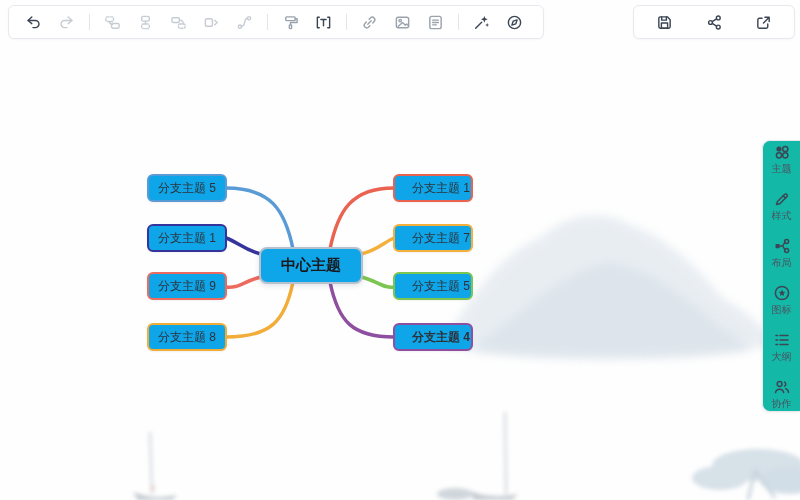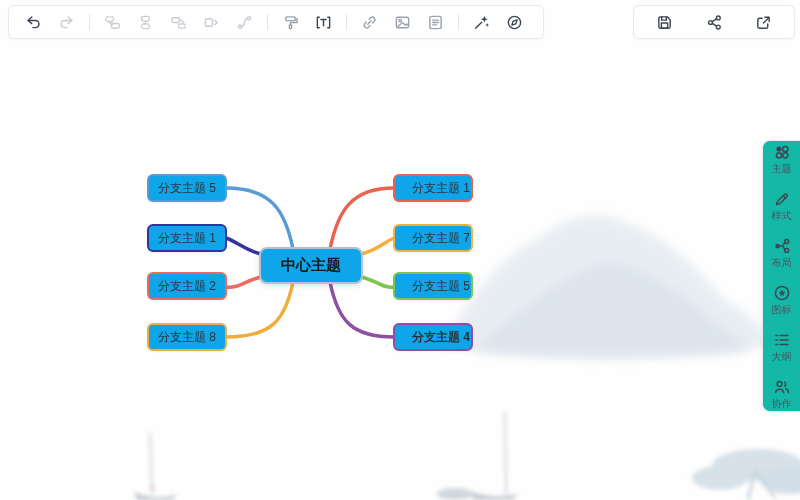--- a/index.html
+++ b/index.html
@@ -98,21 +98,21 @@
   </svg>
 
   <div class="node center" style="border-color: rgb(183, 193, 206);">中心主题</div>
 
   <div class="node branch b-r row1" style="border-color: rgb(234, 99, 80);">分支主题 1</div>
   <div class="node branch b-r row2" style="border-color: rgb(243, 176, 60);">分支主题 7</div>
   <div class="node branch b-r row3" style="border-color: rgb(124, 197, 80);">分支主题 5</div>
   <div class="node branch b-r row4" style="border-color: rgb(143, 79, 160); font-weight: bold;">分支主题 4</div>
   <div class="node branch b-l row1" style="border-color: rgb(91, 155, 213);">分支主题 5</div>
   <div class="node branch b-l row2" style="border-color: rgb(52, 52, 156);">分支主题 1</div>
-  <div class="node branch b-l row3" style="border-color: rgb(237, 106, 94);">分支主题 2</div>
+  <div class="node branch b-l row3" style="border-color: rgb(237, 106, 94);">分支主题 9</div>
   <div class="node branch b-l row4" style="border-color: rgb(242, 172, 56);">分支主题 8</div>
 
   <div class="toolbar left">
     <button class="tbtn on" title="undo">
       <svg class="ic" width="17" height="17" viewBox="0 0 18 18">
         <path d="M7.2 3.2 L3.2 6.8 L7.2 10.2"></path>
           <path d="M3.4 6.8 H11 a3.8 3.8 0 0 1 0 7.6 H8.4"></path>
       </svg>
     </button>
     <button class="tbtn off" title="redo">

